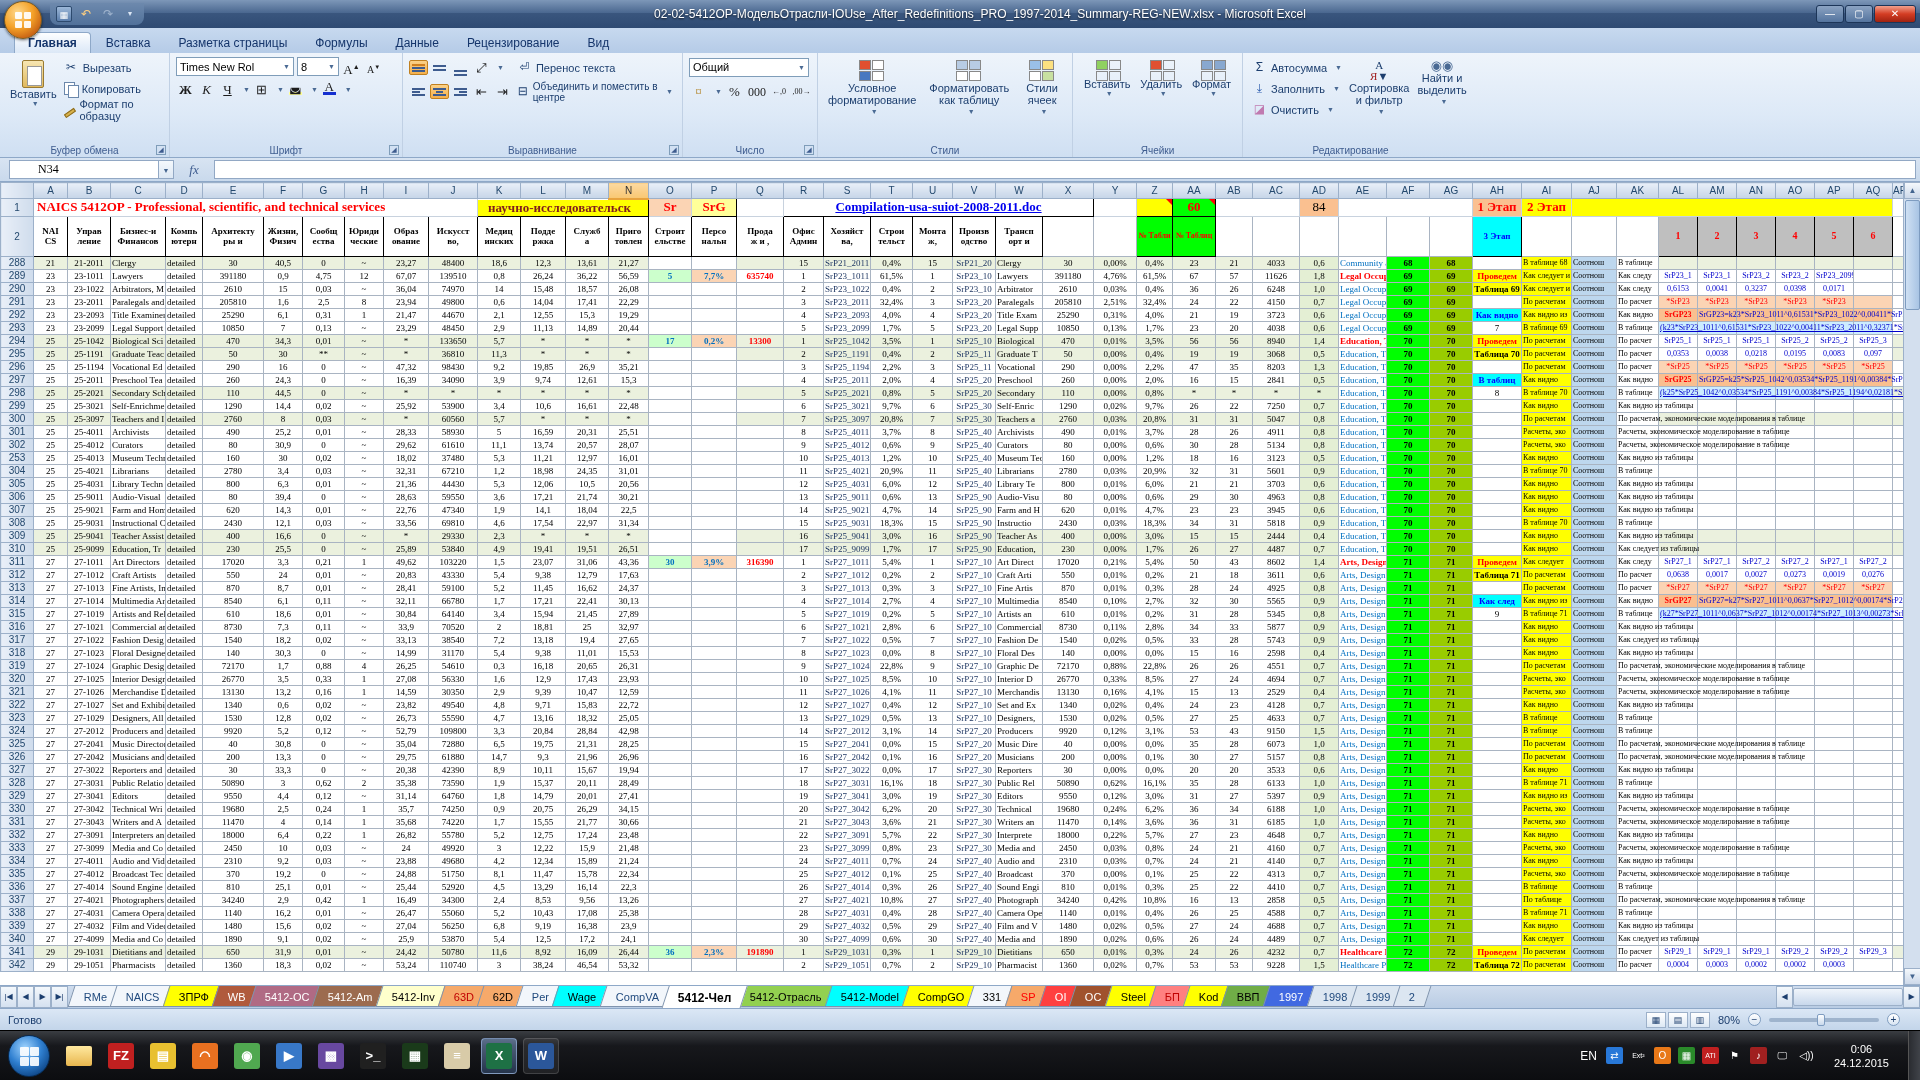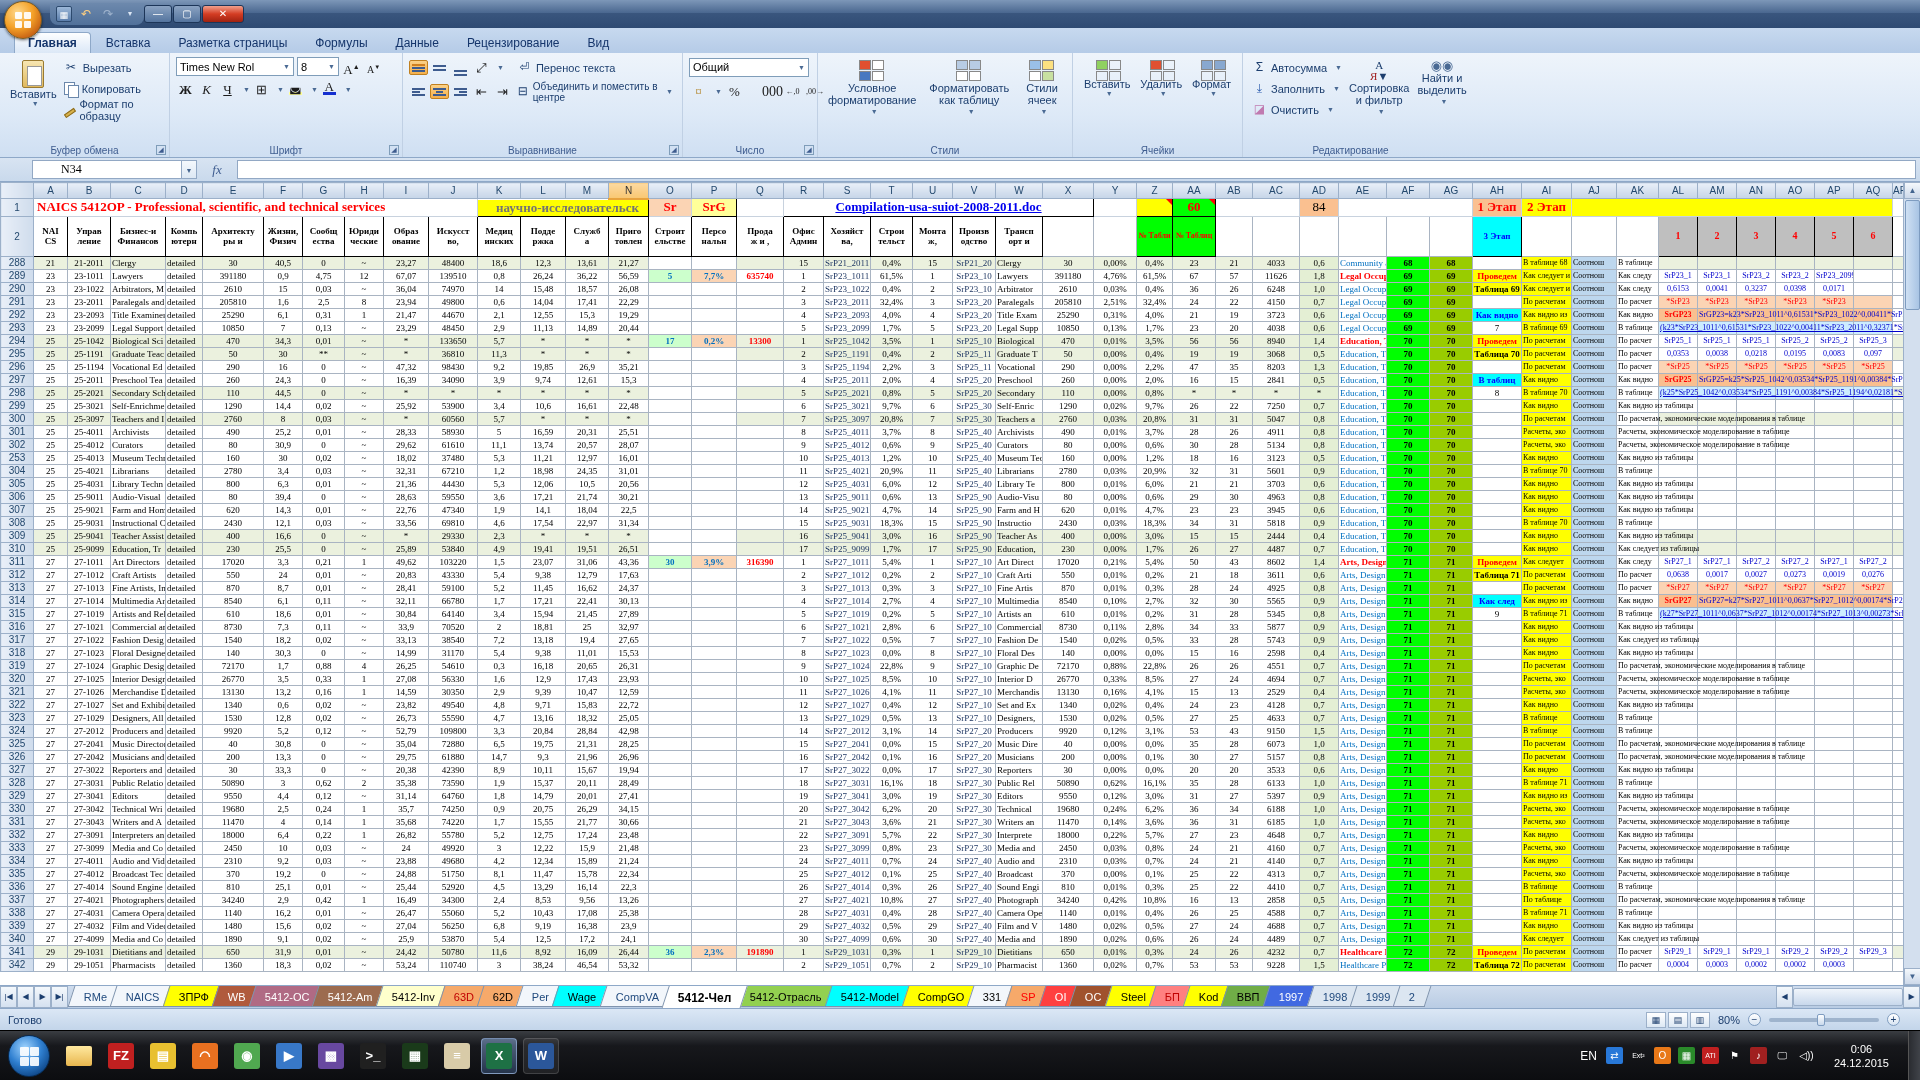--- a/index.html
+++ b/index.html
@@ -40,21 +40,21 @@
   .fbtn{display:inline-block;min-width:19px;height:19px;border:1px solid transparent;border-radius:2px;text-align:center;font-family:"Liberation Serif",serif;font-size:13px;line-height:18px;color:#1c1c1c;}
   .fbtn.sel{background:linear-gradient(#fbd187,#f5b04c);border:1px solid #c08020;}
   .ubar{display:inline-block;width:13px;height:3px;margin-top:-2px;}
   .alni{display:inline-block;width:17px;height:15px;padding:2px;}
   .alni i{display:block;height:2px;background:#3e5c8f;margin:1px 0;}
   .styles-icon{width:26px;height:22px;display:grid;grid-template-columns:12px 12px;grid-template-rows:10px 10px;gap:1px;}
   .styles-icon div{border:1px solid #888;}
   .two-line{line-height:12px;}
   
   #fbar{left:0;top:158px;width:1920px;height:24px;background:linear-gradient(#d8e4f2,#c9d9ec);border-bottom:1px solid #8ea8c8;display:flex;align-items:center;}
-  #namebox{width:150px;height:19px;background:#fff;border:1px solid #92a8c4;margin-left:32px;font-size:12px;font-family:"Liberation Serif",serif;padding-left:28px;display:flex;align-items:center;}
+  #namebox{width:150px;height:19px;background:#fff;border:1px solid #92a8c4;margin-left:9px;font-size:12px;font-family:"Liberation Serif",serif;padding-left:28px;display:flex;align-items:center;}
   #nbdd{width:15px;height:19px;font-size:7px;color:#44658f;text-align:center;line-height:19px;border:1px solid #92a8c4;border-left:none;background:linear-gradient(#f4f8fc,#dde8f4);}
   #fx{width:40px;text-align:center;font-style:italic;font-family:"Liberation Serif",serif;font-size:13px;color:#3e5c8f;}
   #finput{flex:1;height:19px;background:#fff;border:1px solid #92a8c4;margin-right:4px;}
   
   #grid{left:0;top:182px;width:1903px;height:803px;background:#fff;overflow:hidden;}
   table{border-collapse:collapse;table-layout:fixed;width:1903px;font-family:"Liberation Serif",serif;}
   td,th{overflow:hidden;white-space:nowrap;}
   .cl{background:linear-gradient(#e9eff8,#d3dfee 60%,#c6d5e8);border:1px solid #9cb0c9;font-size:10px;font-weight:normal;color:#24496e;height:16px;text-align:center;font-family:"Liberation Sans",sans-serif;}
   .cl.sel{background:linear-gradient(#fcd9a0,#f9c772);border-bottom:2px solid #e8a33d;color:#333;}
   .gut{background:linear-gradient(90deg,#e9eff8,#cfdcEC);border:1px solid #9cb0c9;font-size:10px;color:#24496e;text-align:center;font-family:"Liberation Sans",sans-serif;font-weight:normal;}
@@ -78,21 +78,21 @@
   td.ov{overflow:visible;position:relative;z-index:2;}
   td.allist{color:#0000CC;font-size:8px;}
   td.alnums{color:#0000CC;font-size:8px;}
   td.alstar{color:#FF0000;background:#FBD4B4;font-size:8px;}
   td.alsrg0{color:#FF0000;background:#FABF8F;font-weight:bold;font-size:8px;}
   td.alsrg1{color:#0000CC;background:#FABF8F;font-size:8px;}
   td.alk{color:#0000CC;background:#CCECFF;text-decoration:underline;font-size:8px;}
   
   td.r1{height:17px;border:1px solid #c8d2de;font-size:13px;}
   .r1title{color:#FF0000;font-weight:bold;padding-left:3px;background:#fff;}
-  .r1sci{background:#FFFF00;color:#737373;font-weight:bold;border:1px solid #000 !important;font-size:12px;padding-left:18px;}
+  .r1sci{background:#FFFF00;color:#7f1d1d;font-weight:bold;border:1px solid #000 !important;font-size:12px;padding-left:10px;}
   .r1sr{background:#FBD4B4;color:#FF0000;font-weight:bold;text-align:center;}
   .r1srg{background:#FFFF99;color:#FF0000;font-weight:bold;text-align:center;border:1px solid #000 !important;}
   .r1doc{color:#0000EE;font-weight:bold;text-decoration:underline;text-align:center;font-size:12px;border:1px solid #000 !important;}
   .r1z{background:#FFFF00;border:1px solid #000 !important;position:relative;}
   .r1aa{background:#00FF00;color:#FF0000;font-weight:bold;text-align:center;border:1px solid #000 !important;position:relative;}
   .tri:after{content:"";position:absolute;right:0;top:0;border-left:6px solid transparent;border-top:6px solid #FF0000;}
   .r1ad{background:#FAC090;text-align:center;}
   .r1st1{background:#FAC090;color:#FF0000;font-weight:bold;font-size:9px;text-align:center;}
   .r1st2{background:#FFFF00;color:#FF0000;font-weight:bold;font-size:9px;text-align:center;}
   .r1yel{background:#FFFF00;}
@@ -145,20 +145,21 @@
         <div></div>
         <div></div>
       </div>
     </div>
   <div class="qat">
     <span class="qicon floppy">▦</span>
     <span class="qicon" style="color:#ffd080;">↶</span>
     <span class="qicon" style="opacity:.5;">↷</span>
     <span class="qicon" style="font-size:8px;">▾</span>
   </div>
+  <span id="apptitle">02-02-5412OP-МодельОтрасли-IOUse_After_Redefinitions_PRO_1997-2014_Summary-REG-NEW.xlsx - Microsoft Excel</span>
   <div class="winbtns">
     <div class="wbtn">—</div>
     <div class="wbtn">▢</div>
     <div class="wbtn close">✕</div>
   </div>
 </div>
 
 <div id="tabrow" class="abs">
   <span class="rtab active">Главная</span>
   <span class="rtab">Вставка</span>
@@ -277,21 +278,21 @@
 
   <div class="rgroup" style="width:135px;">
     <span class="selbox" style="width:120px;margin-bottom:5px;">
         <span>Общий</span>
         <span class="dd" style="margin-left:auto;">▼</span>
       </span>
     <div style="display:flex;gap:3px;align-items:center;">
       <span class="fbtn" style="color:#b08020;">¤</span>
         <span class="dd">▼</span>
       <span class="fbtn">%</span>
-      <span class="fbtn" style="font-size:14px;margin-left:14px;">000</span>
+      <span class="fbtn" style="font-size:12px;">000</span>
       <span class="fbtn" style="font-size:8px;">←,0</span>
       <span class="fbtn" style="font-size:8px;">,00→</span>
     </div>
     <div class="rglabel">Число</div>
     <div class="launcher">◢</div>
   </div>
 
   <div class="rgroup" style="width:255px;">
     <div style="display:flex;justify-content:space-around;">
       <div class="bigbtn two-line">

